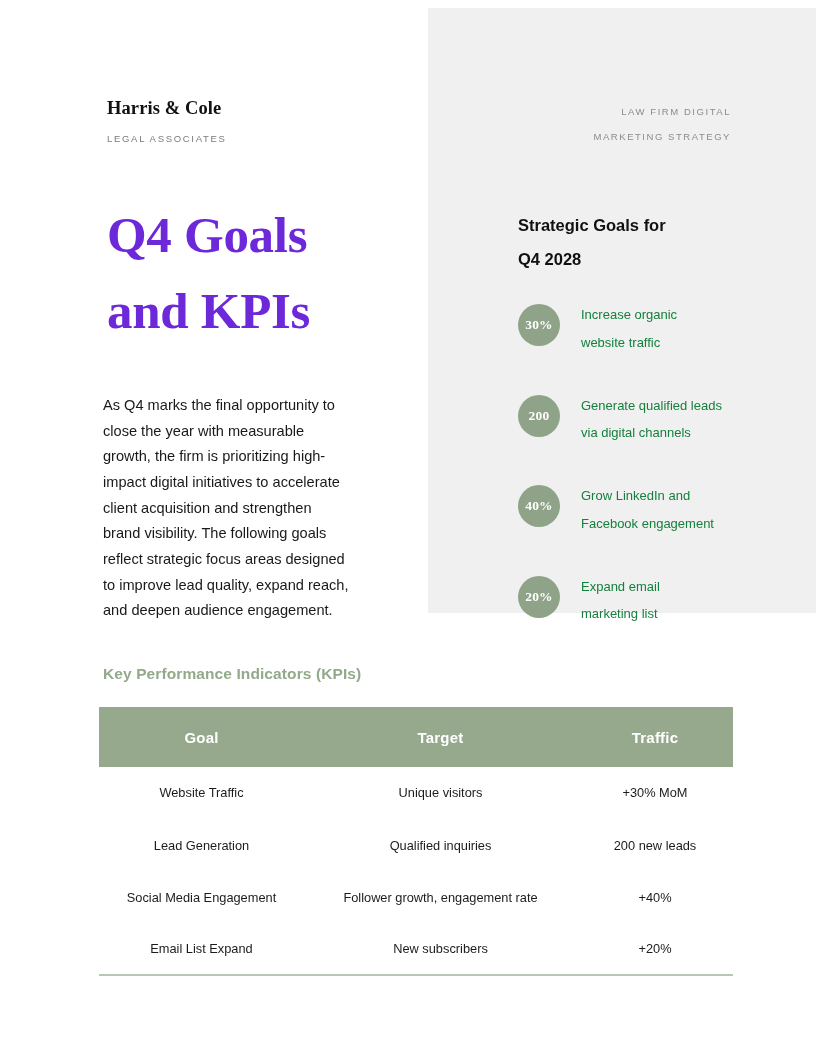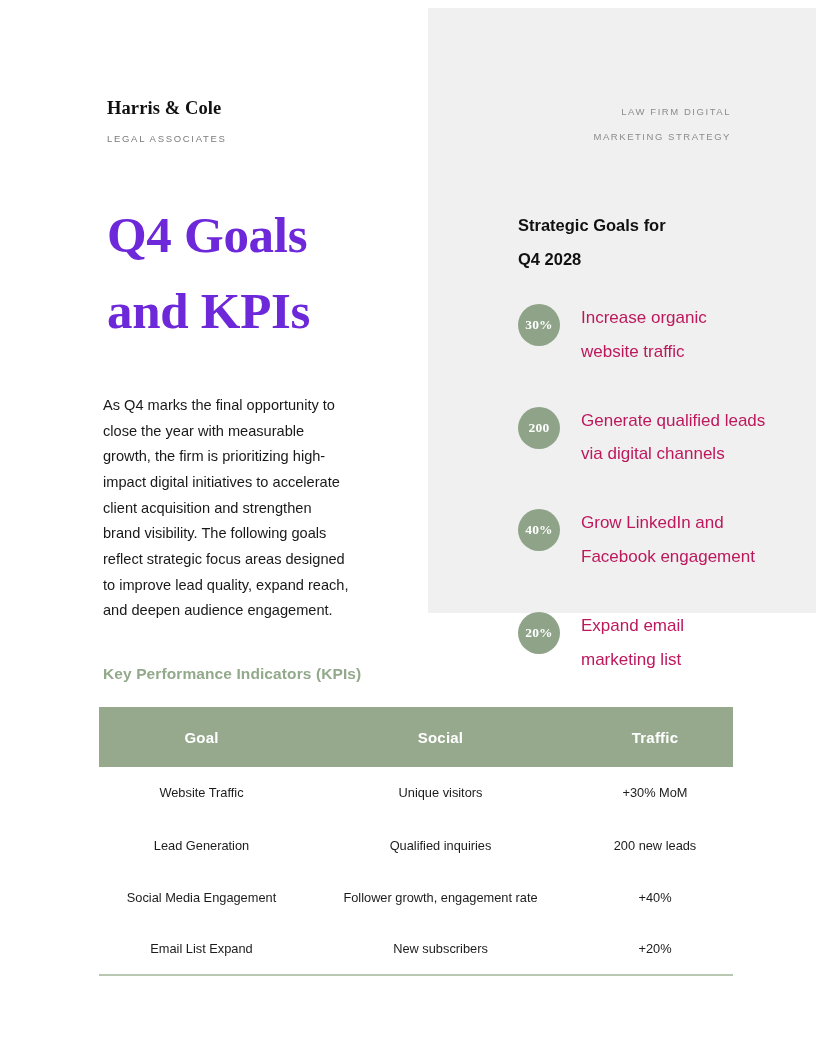--- a/index.html
+++ b/index.html
@@ -130,23 +130,23 @@
     justify-content: center;
     font-family: "Liberation Serif", serif;
     font-weight: bold;
     font-size: 13.5px;
     letter-spacing: 0.2px;
     margin-top: 5px;
   }
 
   .goal-text {
     margin-left: 13px;
-    font-size: 17px;
+    font-size: 13px;
     line-height: 1.52;
-    color: #be185d;
+    color: #15803d;
     padding-top: 2px;
   }
 
   
   .kpi-heading {
     position: absolute;
     left: 91px;
     top: 653px;
     font-size: 15.5px;
     font-weight: bold;
@@ -252,21 +252,21 @@
     </div>
 
   </div>
 
   <div class="kpi-heading">Key Performance Indicators (KPIs)</div>
 
   <table class="kpi-table">
     <thead>
       <tr>
         <th class="col-goal">Goal</th>
-        <th class="col-metric">Social</th>
+        <th class="col-metric">Target</th>
         <th class="col-target">Traffic</th>
       </tr>
     </thead>
     <tbody>
       <tr>
         <td>Website Traffic</td>
         <td>Unique visitors</td>
         <td>+30% MoM</td>
       </tr>
       <tr>

